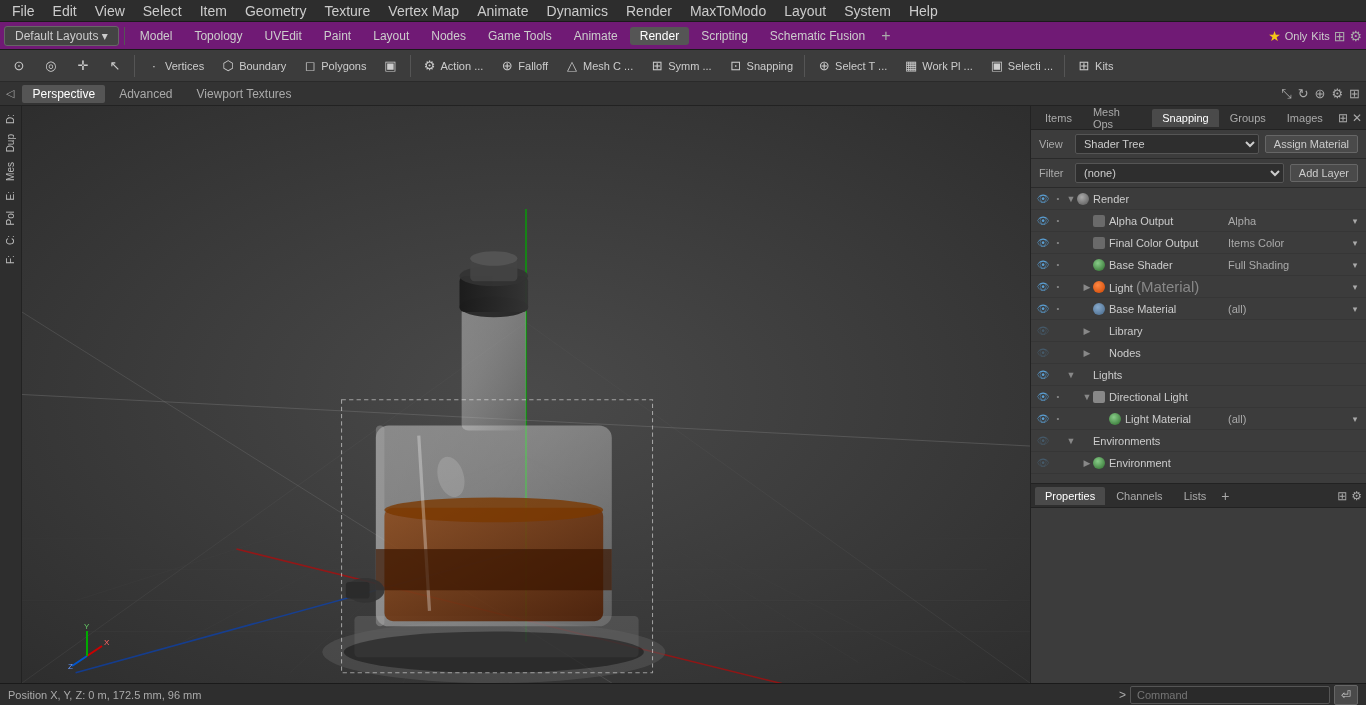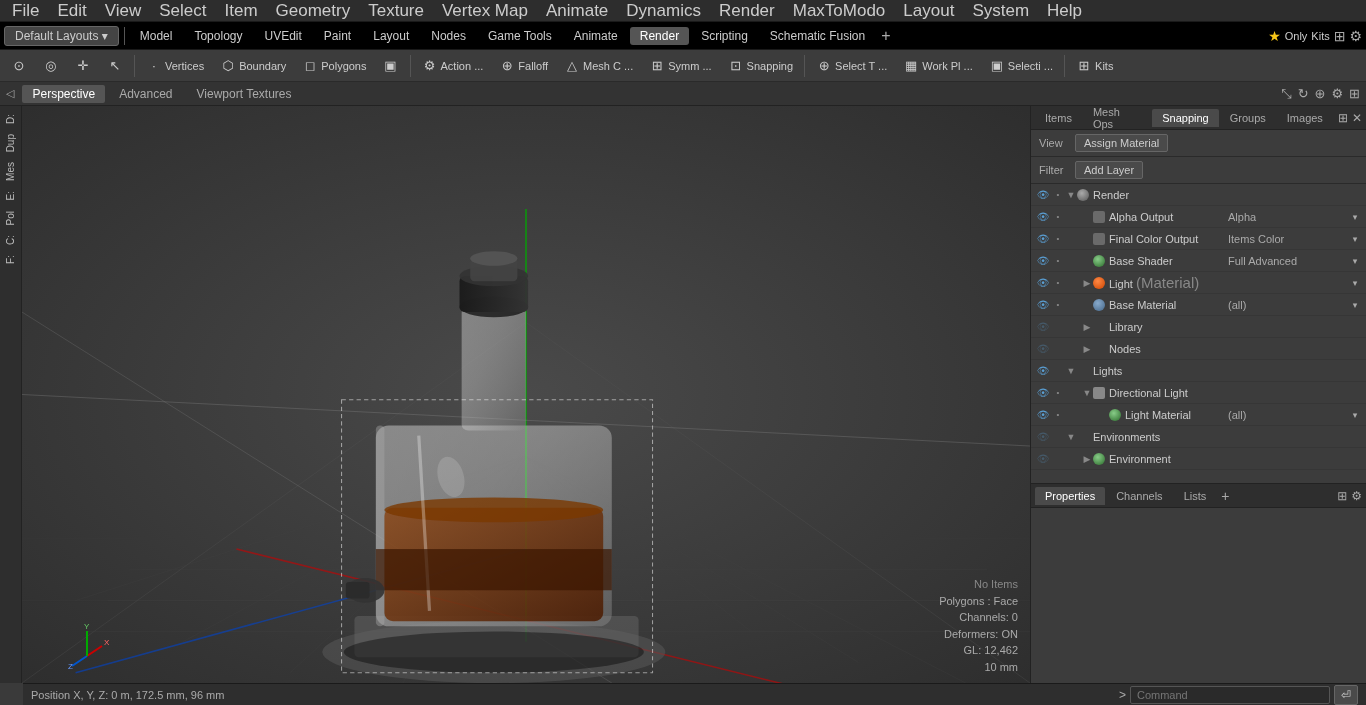--- a/index.html
+++ b/index.html
@@ -1,23 +1,23 @@
 <!DOCTYPE html>
 <html><head>
   <meta charset="utf-8">
   <style>
     * { margin: 0; padding: 0; box-sizing: border-box; }
     body { width: 1366px; height: 705px; overflow: hidden; font-family: 'Segoe UI', Arial, sans-serif; font-size: 12px; background: #3a3a3a; color: #ccc; }
 
     
     #menu-bar { display: flex; align-items: center; height: 22px; background: #2d2d2d; border-bottom: 1px solid #1a1a1a; padding: 0 4px; gap: 2px; }
-    .menu-item { padding: 2px 8px; cursor: pointer; font-size: 17px; color: #ccc; border-radius: 2px; }
-
-    
-    #toolbar1 { display: flex; align-items: center; height: 28px; background: #000000; border-bottom: 1px solid #1a1a1a; padding: 0 4px; gap: 2px; }
+    .menu-item { padding: 2px 8px; cursor: pointer; font-size: 14px; color: #ccc; border-radius: 2px; }
+
+    
+    #toolbar1 { display: flex; align-items: center; height: 28px; background: #701a75; border-bottom: 1px solid #1a1a1a; padding: 0 4px; gap: 2px; }
     .tb1-item { padding: 2px 10px; cursor: pointer; font-size: 12px; color: #ccc; border-radius: 3px; white-space: nowrap; }
     .tb1-item.active { background: #555; color: #fff; }
     .tb1-separator { width: 1px; height: 18px; background: #555; margin: 0 3px; }
     .tb1-plus { font-size: 16px; cursor: pointer; color: #aaa; padding: 0 4px; }
 
     
     #toolbar2 { display: flex; align-items: center; height: 32px; background: #3c3c3c; border-bottom: 1px solid #2a2a2a; padding: 0 4px; gap: 2px; }
     .tool-btn { display: flex; align-items: center; gap: 3px; padding: 3px 6px; cursor: pointer; border-radius: 3px; font-size: 11px; color: #ccc; white-space: nowrap; border: 1px solid transparent; }
     .tool-icon { width: 16px; height: 16px; display: inline-flex; align-items: center; justify-content: center; font-size: 13px; }
     .tool-sep { width: 1px; height: 22px; background: #555; margin: 0 2px; }
@@ -100,21 +100,21 @@
     
     #bottom-panel { height: 200px; background: #3c3c3c; border-top: 1px solid #222; display: flex; flex-direction: column; }
     #bottom-tabs { display: flex; align-items: center; height: 24px; background: #2e2e2e; border-bottom: 1px solid #222; padding: 0 4px; gap: 1px; }
     .bottom-tab { padding: 3px 10px; cursor: pointer; font-size: 11px; color: #aaa; border-radius: 2px 2px 0 0; }
     .bottom-tab.active { background: #4a4a4a; color: #fff; }
     .bottom-tab-plus { margin-left: 4px; cursor: pointer; color: #aaa; font-size: 14px; }
     .bottom-tab-icons { display: flex; gap: 4px; margin-left: auto; color: #aaa; font-size: 12px; }
     #bottom-content { flex: 1; background: #3c3c3c; }
 
     
-    #status-bar { height: 22px; background: #2e2e2e; border-top: 1px solid #1a1a1a; display: flex; align-items: center; padding: 0 8px; gap: 4px; margin-left: 23px; }
+    #status-bar { height: 22px; background: #2e2e2e; border-top: 1px solid #1a1a1a; display: flex; align-items: center; padding: 0 8px; gap: 4px; }
     .status-text { font-size: 11px; color: #aaa; }
     #command-bar { display: flex; align-items: center; margin-left: auto; gap: 4px; }
     .cmd-prompt { color: #aaa; font-size: 12px; }
     .cmd-input { background: #2a2a2a; border: 1px solid #555; color: #ccc; font-size: 11px; padding: 2px 6px; width: 200px; border-radius: 2px; }
     .cmd-btn { background: #4a4a4a; border: 1px solid #666; color: #ccc; padding: 2px 6px; border-radius: 2px; cursor: pointer; font-size: 12px; }
 
     
     ::-webkit-scrollbar { width: 6px; }
     ::-webkit-scrollbar-track { background: #2e2e2e; }
     ::-webkit-scrollbar-thumb { background: #555; border-radius: 3px; }
@@ -356,53 +356,51 @@
       <svg width="50" height="50" viewBox="0 0 50 50">
         <line x1="25" y1="35" x2="10" y2="45" stroke="#0055cc" stroke-width="2"></line>
         <line x1="25" y1="35" x2="40" y2="25" stroke="#cc0000" stroke-width="2"></line>
         <line x1="25" y1="35" x2="25" y2="10" stroke="#00aa00" stroke-width="2"></line>
         <text x="6" y="48" fill="#6699ff" font-size="8">Z</text>
         <text x="42" y="24" fill="#ff6666" font-size="8">X</text>
         <text x="22" y="8" fill="#66cc66" font-size="8">Y</text>
       </svg>
     </div>
 
-    <div id="vp-status">
-      <div class="no-items">No Items</div>
-      <div>Polygons : Face</div>
-      <div>Channels: 0</div>
-      <div>Deformers: ON</div>
-      <div>GL: 12,462</div>
-      <div>10 mm</div>
-    </div>
   </div>
 
   <div id="right-panel">
 
     <div id="panel-tabs">
       <div class="panel-tab">Items</div>
       <div class="panel-tab">Mesh Ops</div>
       <div class="panel-tab active">Snapping</div>
       <div class="panel-tab">Groups</div>
       <div class="panel-tab">Images</div>
       <div class="panel-tab-icons">
         <span>⊞</span>
         <span>✕</span>
       </div>
     </div>
 
     <div id="shading-panel">
 
       <div class="view-row">
         <span class="view-label">View</span>
+        <select class="view-select">
+          <option>Shader Tree</option>
+        </select>
         <button class="view-btn">Assign Material</button>
       </div>
 
       <div class="filter-row">
         <span class="view-label">Filter</span>
+        <select class="filter-select">
+          <option>(none)</option>
+        </select>
         <button class="filter-btn">Add Layer</button>
       </div>
 
 
       <div id="shader-tree">
 
         <div class="tree-item">
           <div class="eye-icon">👁</div>
           <div class="dot-icon">•</div>
           <div class="tree-indent" style="width:0px;"></div>
@@ -434,21 +432,21 @@
           <div class="tree-dropdown">▾</div>
         </div>
 
         <div class="tree-item">
           <div class="eye-icon">👁</div>
           <div class="dot-icon">•</div>
           <div class="tree-indent" style="width:16px;"></div>
           <div class="tree-arrow"></div>
           <div class="tree-ball base"></div>
           <div class="tree-name">Base Shader</div>
-          <div class="tree-effect">Full Advanced</div>
+          <div class="tree-effect">Full Shading</div>
           <div class="tree-dropdown">▾</div>
         </div>
 
         <div class="tree-item">
           <div class="eye-icon">👁</div>
           <div class="dot-icon">•</div>
           <div class="tree-indent" style="width:16px;"></div>
           <div class="tree-arrow">▶</div>
           <div class="tree-ball light"></div>
           <div class="tree-name">Light <span class="muted">(Material)</span></div>

